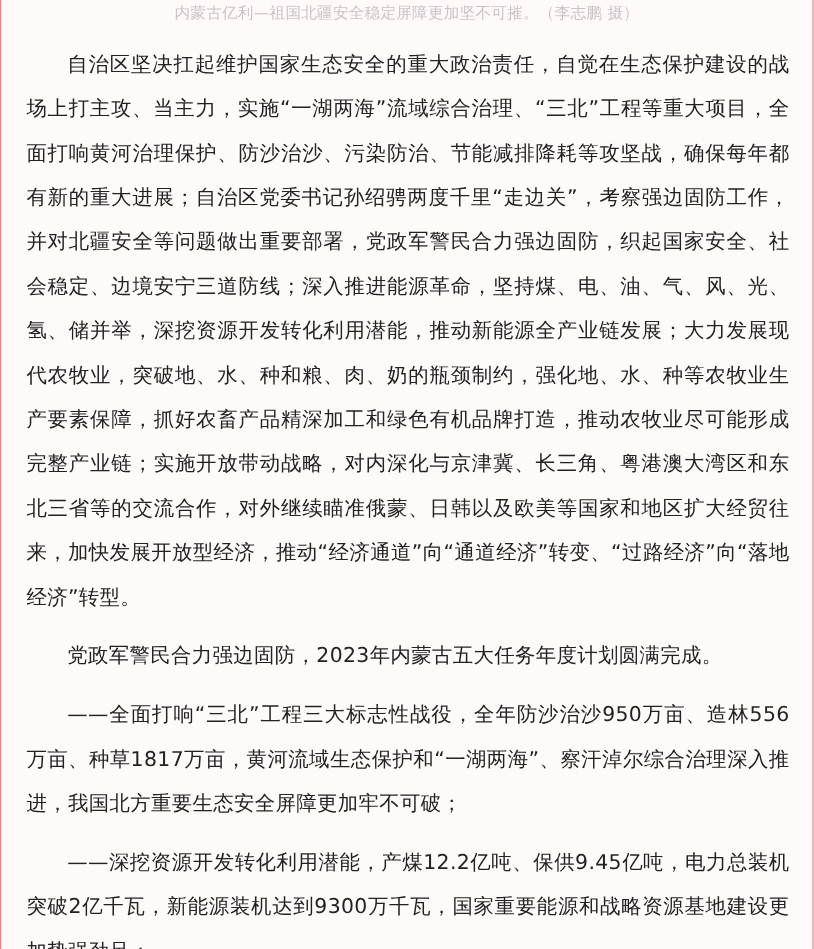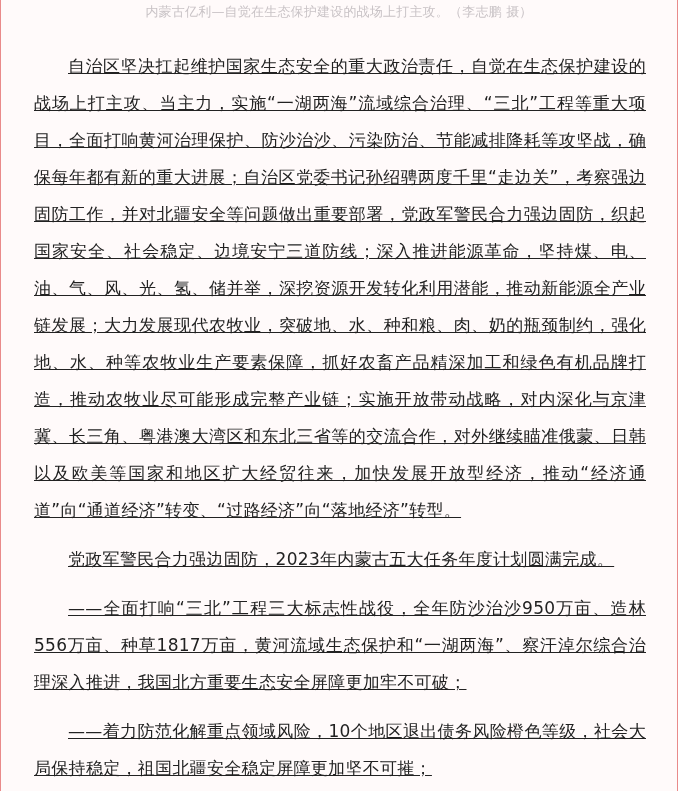--- a/index.html
+++ b/index.html
@@ -36,37 +36,35 @@
     .article {
       position: absolute;
       top: 36px;
       left: 21px;
       width: 636px;
       font-family: "DejaVu Sans", sans-serif;
       font-size: 17px;
       color: #222222;
     }
     .para {
-      margin: 12px;
+      margin: 0;
       line-height: 37px;
       text-indent: 2em;
       text-align: justify;
       letter-spacing: 0.3px;
-      text-decoration: underline;
     }
     .para + .para {
       margin-top: 12px;
     }
   </style>
 </head>
 <body>
 
 <div class="frame">
-  <div class="caption">内蒙古亿利—自觉在生态保护建设的战场上打主攻。（李志鹏 摄）</div>
+  <div class="caption">内蒙古亿利—祖国北疆安全稳定屏障更加坚不可摧。（李志鹏 摄）</div>
 
   <div class="article">
     <p class="para">自治区坚决扛起维护国家生态安全的重大政治责任，自觉在生态保护建设的战场上打主攻、当主力，实施“一湖两海”流域综合治理、“三北”工程等重大项目，全面打响黄河治理保护、防沙治沙、污染防治、节能减排降耗等攻坚战，确保每年都有新的重大进展；自治区党委书记孙绍骋两度千里“走边关”，考察强边固防工作，并对北疆安全等问题做出重要部署，党政军警民合力强边固防，织起国家安全、社会稳定、边境安宁三道防线；深入推进能源革命，坚持煤、电、油、气、风、光、氢、储并举，深挖资源开发转化利用潜能，推动新能源全产业链发展；大力发展现代农牧业，突破地、水、种和粮、肉、奶的瓶颈制约，强化地、水、种等农牧业生产要素保障，抓好农畜产品精深加工和绿色有机品牌打造，推动农牧业尽可能形成完整产业链；实施开放带动战略，对内深化与京津冀、长三角、粤港澳大湾区和东北三省等的交流合作，对外继续瞄准俄蒙、日韩以及欧美等国家和地区扩大经贸往来，加快发展开放型经济，推动“经济通道”向“通道经济”转变、“过路经济”向“落地经济”转型。</p>
     <p class="para">党政军警民合力强边固防，2023年内蒙古五大任务年度计划圆满完成。</p>
     <p class="para">——全面打响“三北”工程三大标志性战役，全年防沙治沙950万亩、造林556万亩、种草1817万亩，黄河流域生态保护和“一湖两海”、察汗淖尔综合治理深入推进，我国北方重要生态安全屏障更加牢不可破；</p>
-    <p class="para">——着力防范化解重点领域风险，10个地区退出债务风险橙色等级，社会大局保持稳定，祖国北疆安全稳定屏障更加坚不可摧；</p>
     <p class="para">——深挖资源开发转化利用潜能，产煤12.2亿吨、保供9.45亿吨，电力总装机突破2亿千瓦，新能源装机达到9300万千瓦，国家重要能源和战略资源基地建设更加势强劲足；</p>
   </div>
 </div>
 
 </body></html>

